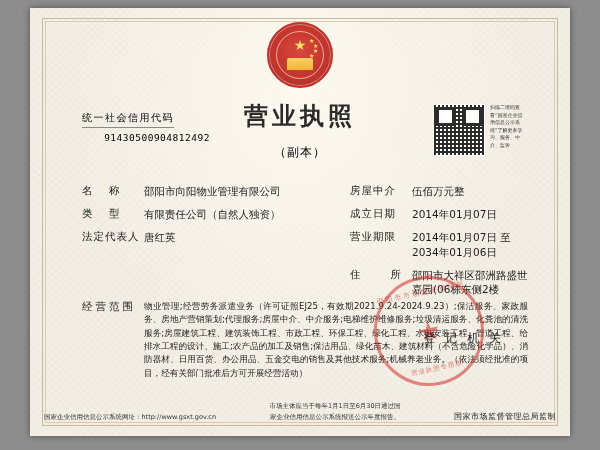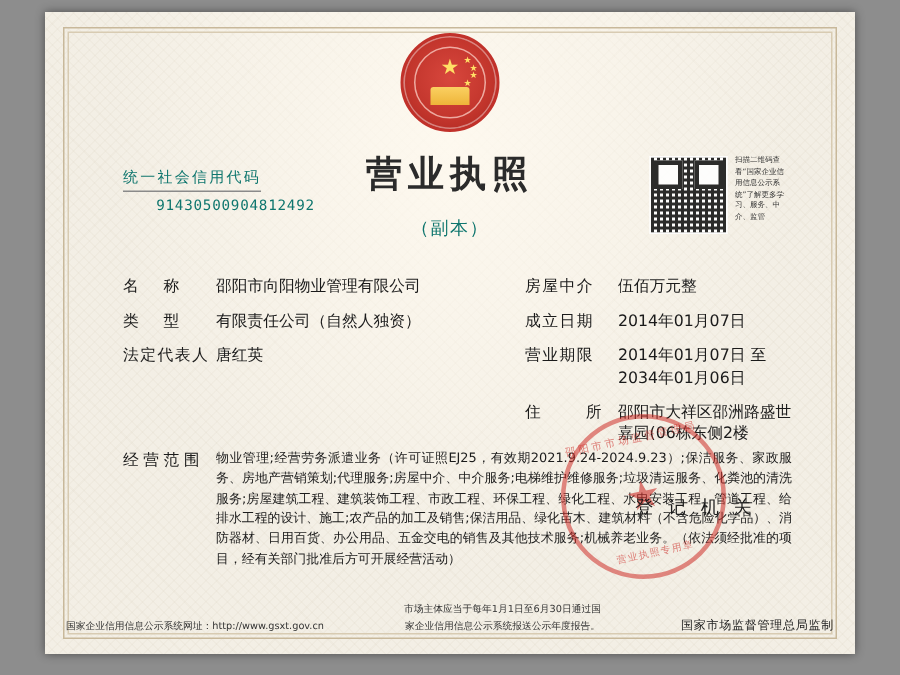--- a/index.html
+++ b/index.html
@@ -129,31 +129,31 @@
     letter-spacing: 4px;
     color: #2b2b2b;
   }
   .subtitle {
     position: absolute;
     left: 0;
     right: 0;
     top: 136px;
     text-align: center;
     font-size: 12px;
-    color: #0f766e;
+    color: #000000;
     letter-spacing: 1px;
   }
 
   
   .code-block {
     position: absolute;
     left: 52px;
     top: 98px;
     width: 150px;
-    color: #0f766e;
+    color: #000000;
   }
   .code-label {
     font-size: 10px;
     letter-spacing: 1.5px;
     border-bottom: 1px solid #8a8a8a;
     padding-bottom: 2px;
     display: inline-block;
     white-space: nowrap;
   }
   .code-value {

